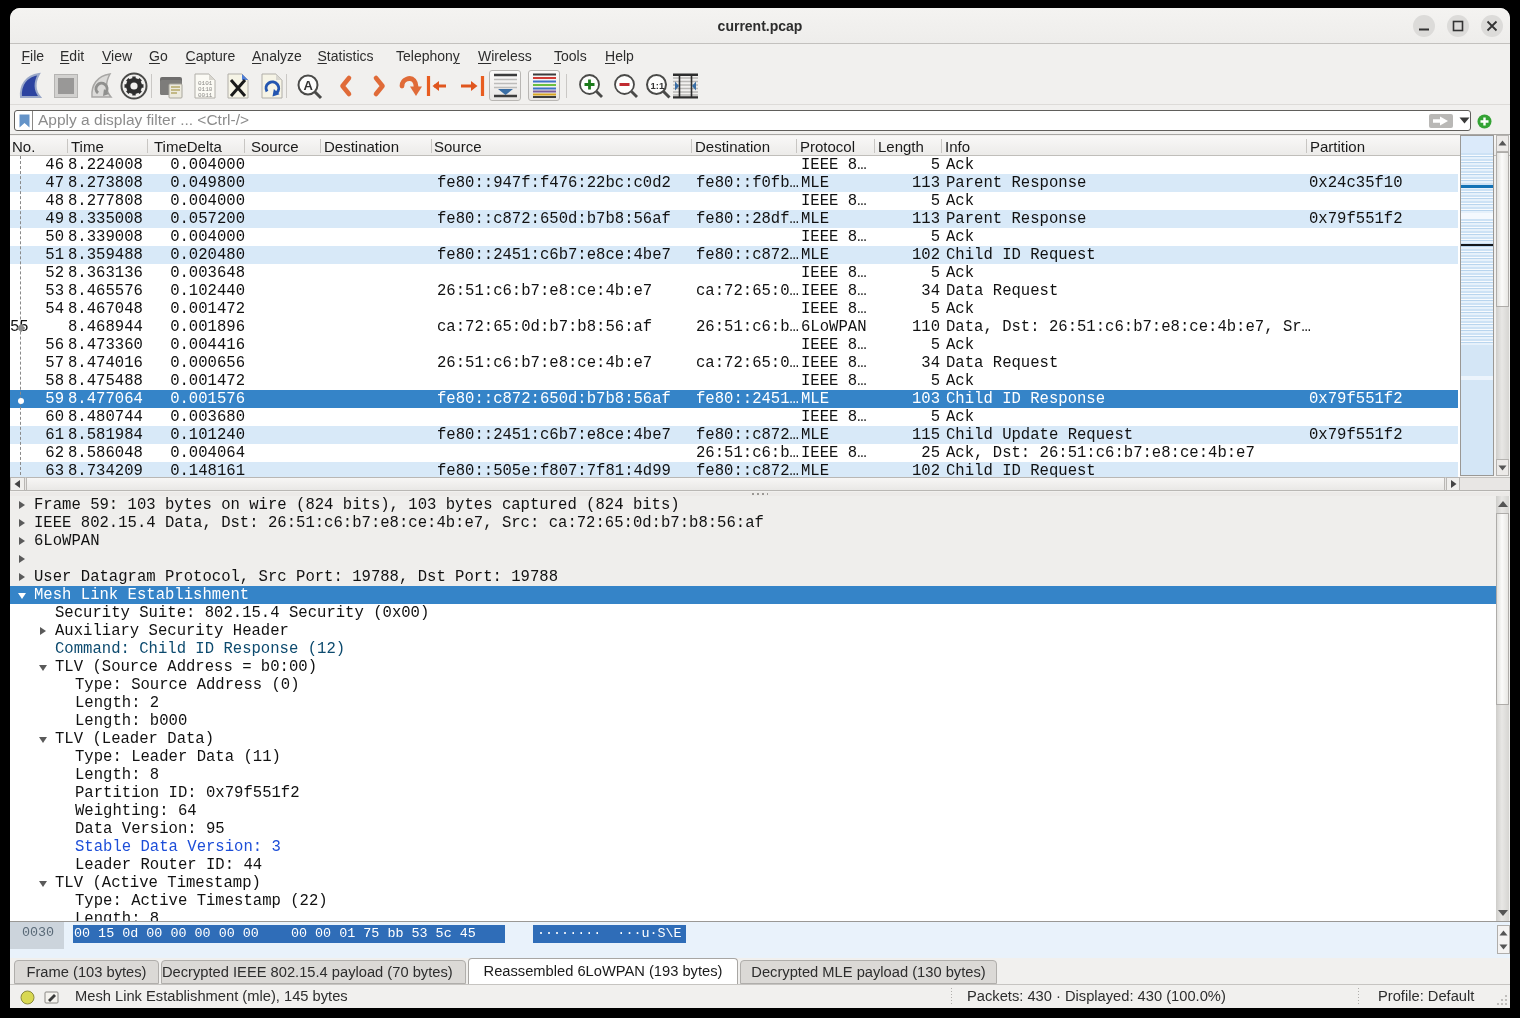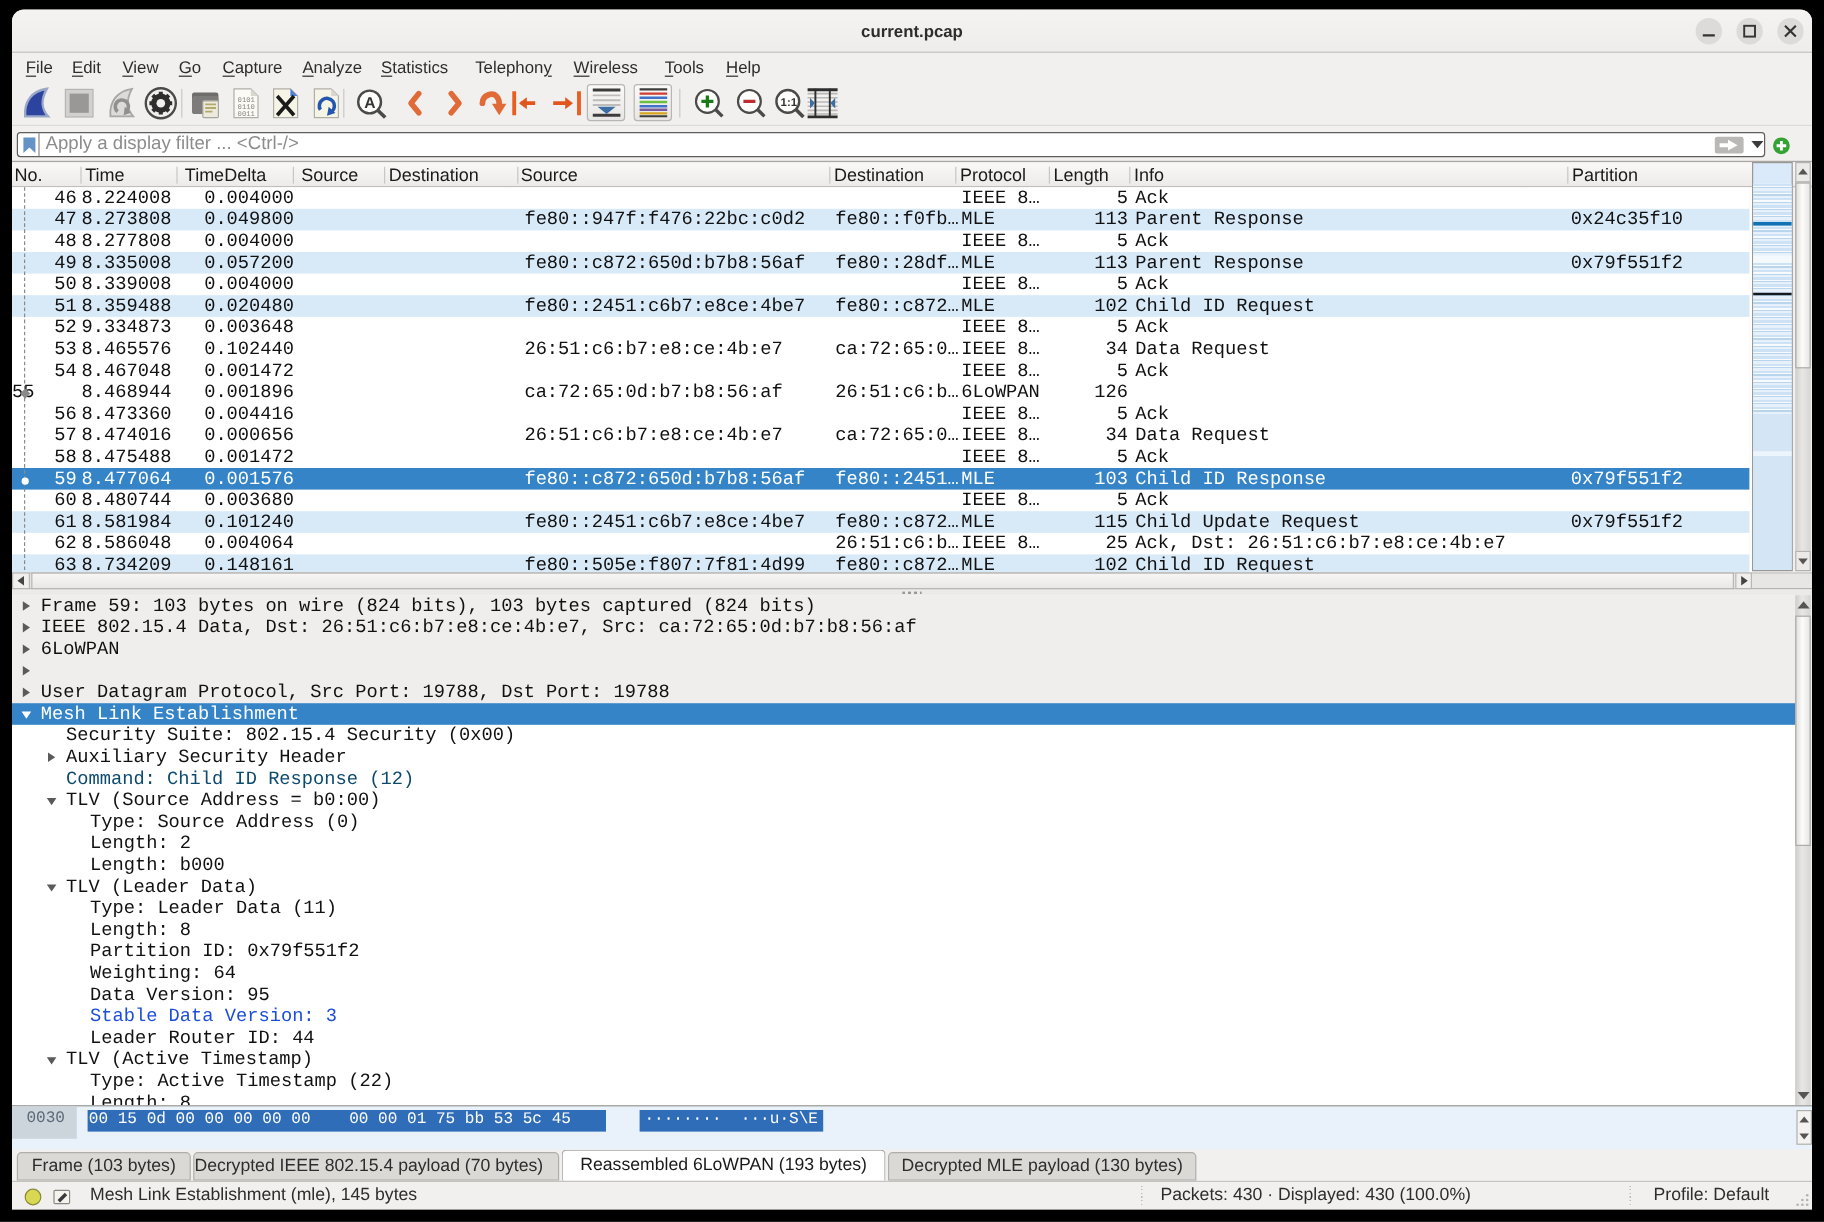--- a/index.html
+++ b/index.html
@@ -284,21 +284,21 @@
         <div class="mono" style="left:58px">8.359488</div>
         <div class="mono" style="left:140px;width:95px;text-align:right">0.020480</div>
         <div class="mono" style="left:427px">fe80::2451:c6b7:e8ce:4be7</div>
         <div class="mono" style="left:686px">fe80::c872…</div>
         <div class="mono" style="left:791px">MLE</div>
         <div class="mono" style="left:860px;width:70px;text-align:right">102</div>
         <div class="mono" style="left:936px">Child ID Request</div>
       </div>
 <div class="prow" style="top:256px">
         <div class="mono" style="left:0;width:54px;text-align:right">52</div>
-        <div class="mono" style="left:58px">9.334873</div>
+        <div class="mono" style="left:58px">8.363136</div>
         <div class="mono" style="left:140px;width:95px;text-align:right">0.003648</div>
         <div class="mono" style="left:791px">IEEE 8…</div>
         <div class="mono" style="left:860px;width:70px;text-align:right">5</div>
         <div class="mono" style="left:936px">Ack</div>
       </div>
 <div class="prow" style="top:274px">
         <div class="mono" style="left:0;width:54px;text-align:right">53</div>
         <div class="mono" style="left:58px">8.465576</div>
         <div class="mono" style="left:140px;width:95px;text-align:right">0.102440</div>
         <div class="mono" style="left:427px">26:51:c6:b7:e8:ce:4b:e7</div>
@@ -315,21 +315,22 @@
         <div class="mono" style="left:860px;width:70px;text-align:right">5</div>
         <div class="mono" style="left:936px">Ack</div>
       </div>
 <div class="prow" style="top:310px">
         <div class="mono" style="left:0;width:54px;">55</div>
         <div class="mono" style="left:58px">8.468944</div>
         <div class="mono" style="left:140px;width:95px;text-align:right">0.001896</div>
         <div class="mono" style="left:427px">ca:72:65:0d:b7:b8:56:af</div>
         <div class="mono" style="left:686px">26:51:c6:b…</div>
         <div class="mono" style="left:791px">6LoWPAN</div>
-        <div class="mono" style="left:860px;width:70px;text-align:right">126</div>
+        <div class="mono" style="left:860px;width:70px;text-align:right">110</div>
+        <div class="mono" style="left:936px">Data, Dst: 26:51:c6:b7:e8:ce:4b:e7, Sr…</div>
       </div>
 <div class="prow" style="top:328px">
         <div class="mono" style="left:0;width:54px;text-align:right">56</div>
         <div class="mono" style="left:58px">8.473360</div>
         <div class="mono" style="left:140px;width:95px;text-align:right">0.004416</div>
         <div class="mono" style="left:791px">IEEE 8…</div>
         <div class="mono" style="left:860px;width:70px;text-align:right">5</div>
         <div class="mono" style="left:936px">Ack</div>
       </div>
 <div class="prow" style="top:346px">

